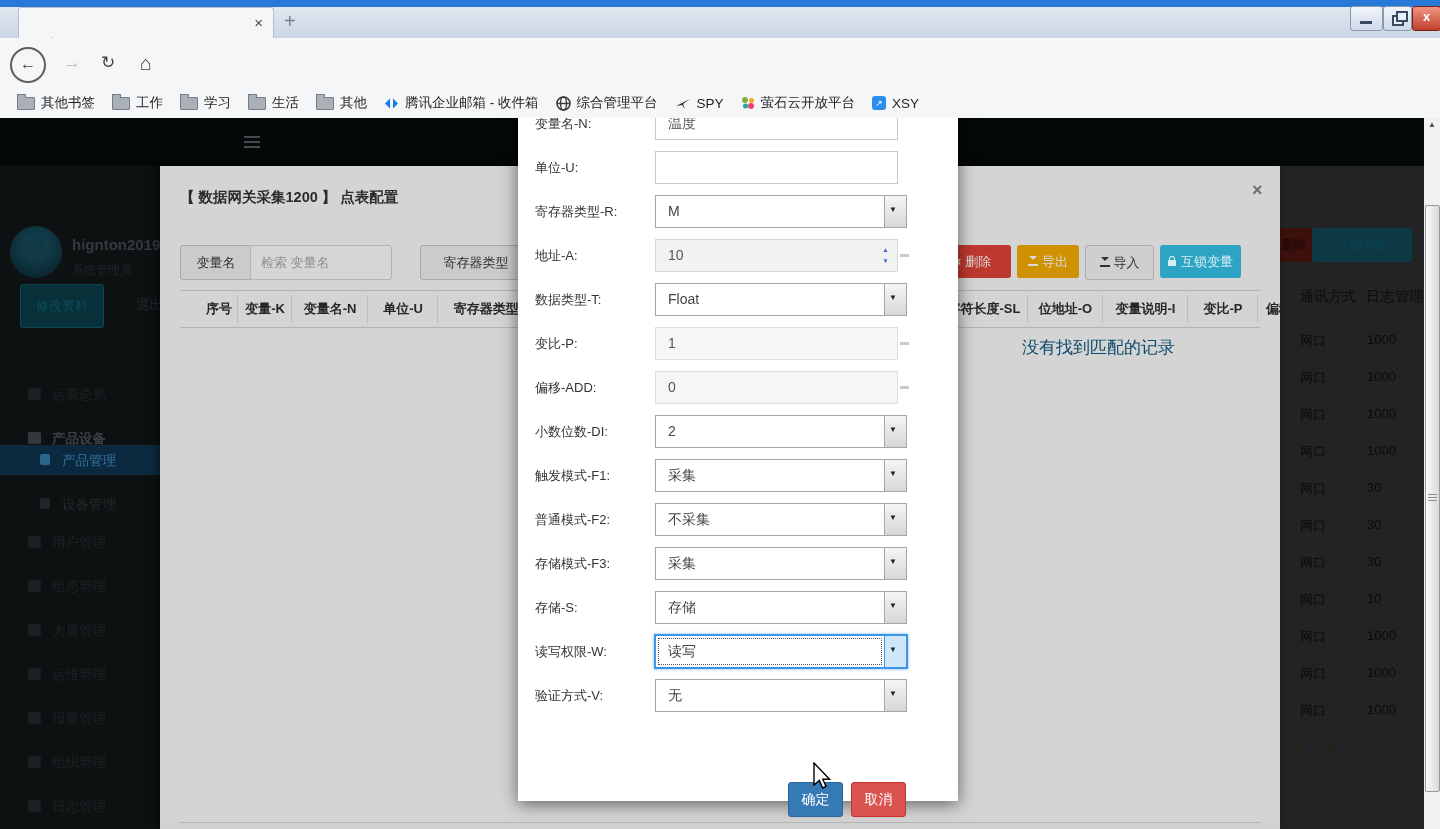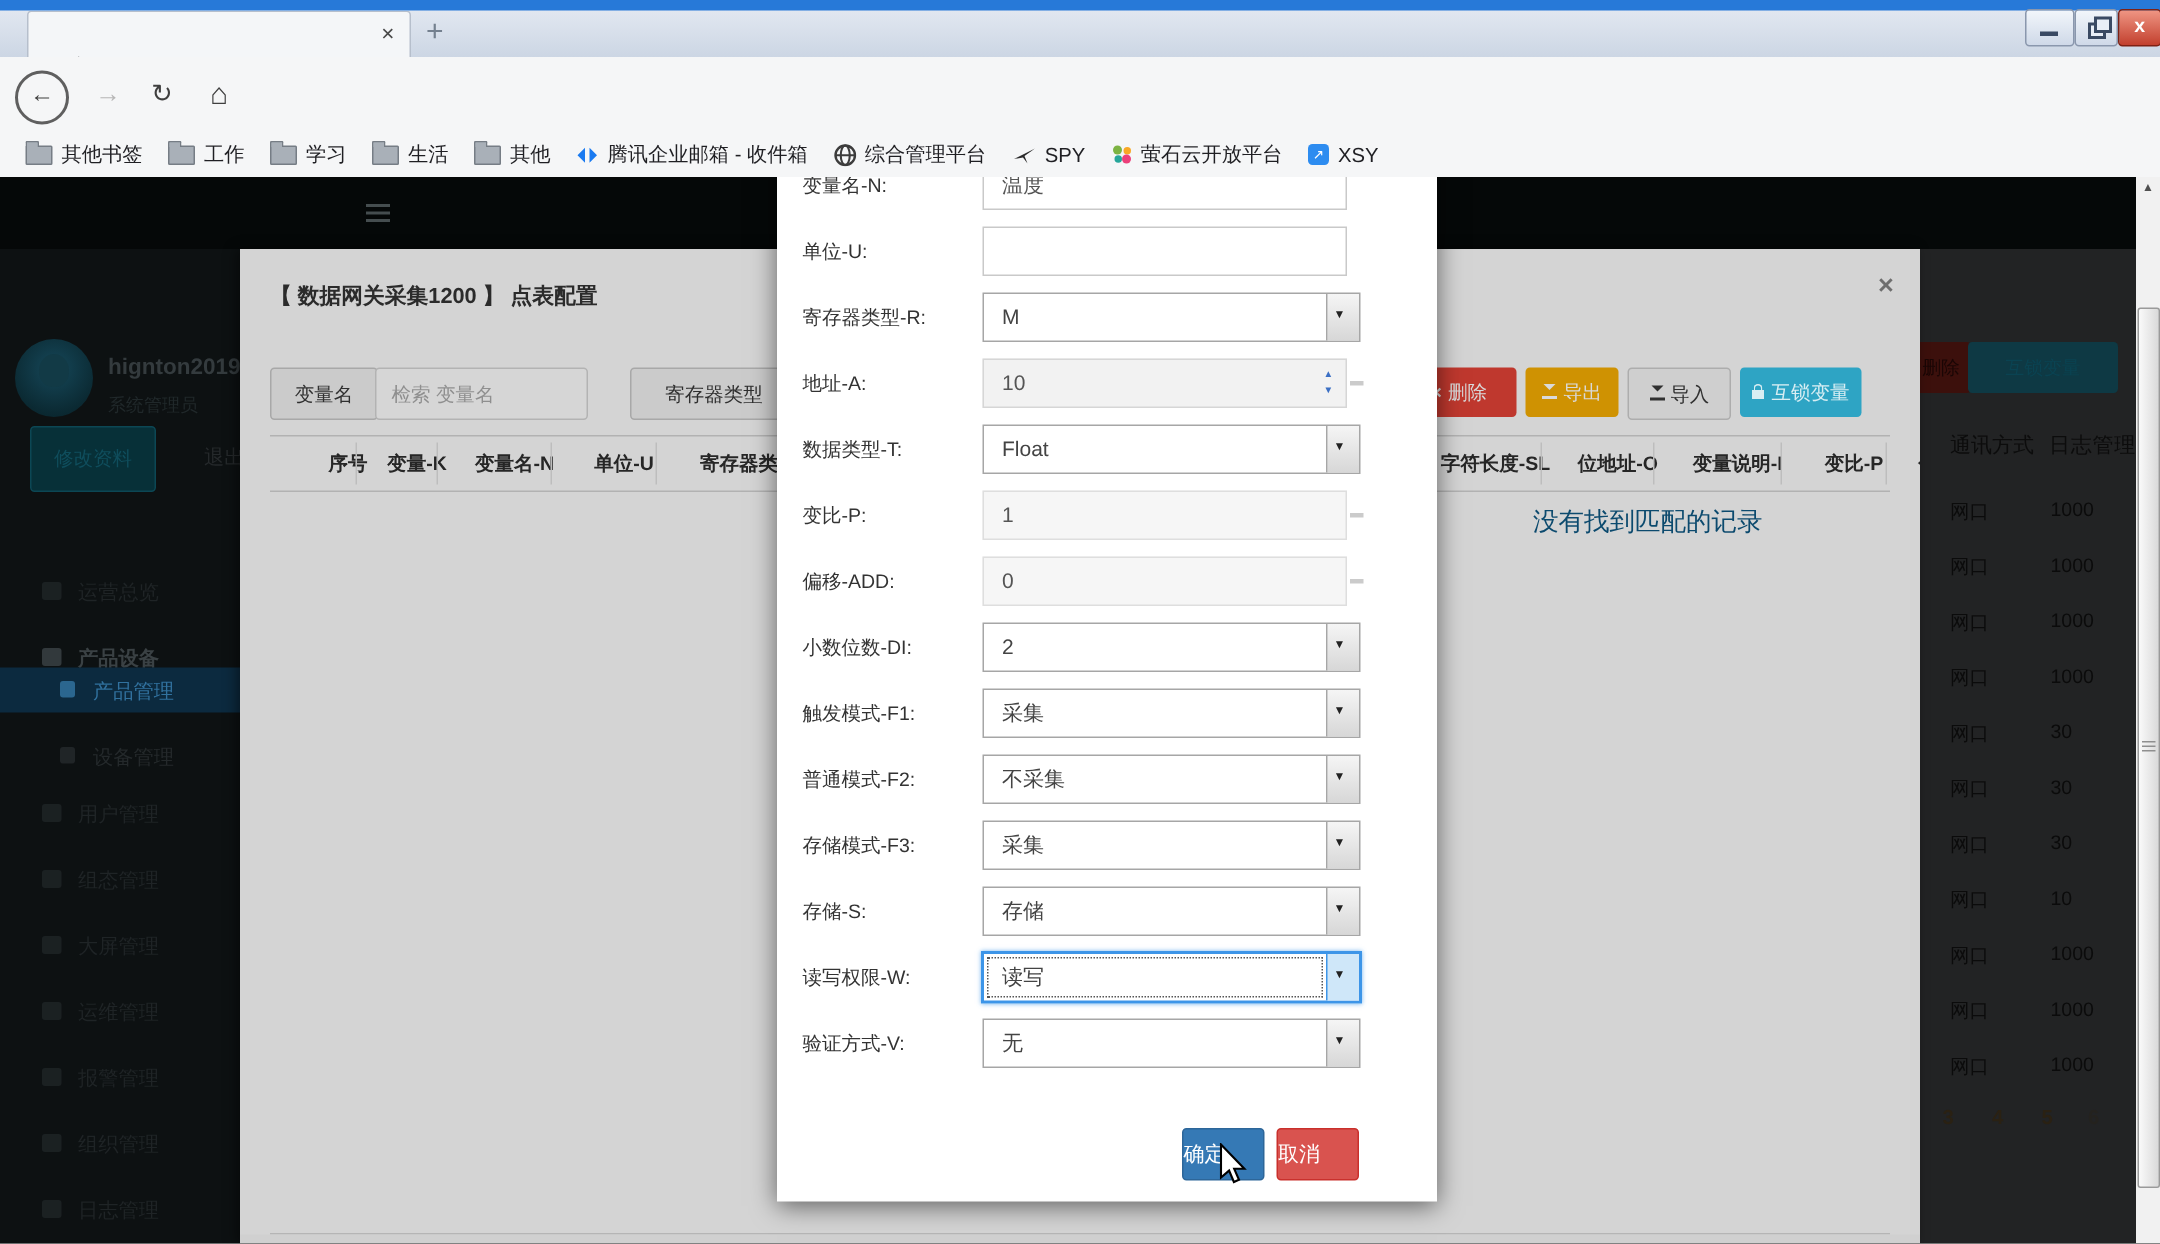--- a/index.html
+++ b/index.html
@@ -124,21 +124,21 @@
   #db-exp{left:857px;width:62px;background:#cf9202;color:#d9d9d9;}
   #db-imp{left:925px;width:67px;background:#cfcfcf;border:1px solid #adadad;color:#303030;}
   #db-lockvar{left:1000px;width:81px;background:#2ea4c4;color:#d8eef3;}
   .ic-x{font-weight:bold;margin-right:4px;}
   .ic-lock{display:inline-block;width:8px;height:6px;background:currentColor;position:relative;margin-right:5px;}
   .ic-lock::before{content:"";position:absolute;left:1px;top:-4px;width:4px;height:3px;border:1.5px solid currentColor;border-bottom:none;border-radius:3px 3px 0 0;}
   .ic-tray{display:inline-block;width:10px;height:10px;position:relative;margin-right:4px;}
   .ic-tray::before{content:"";position:absolute;left:1px;top:0;width:0;height:0;border:4px solid transparent;border-top-color:currentColor;}
   .ic-tray::after{content:"";position:absolute;left:0;bottom:0;width:10px;height:2px;background:currentColor;}
   #dlg-thead{position:absolute;left:20px;top:124px;width:1080px;height:36px;border-top:1px solid #b2b2b2;border-bottom:1px solid #b2b2b2;}
-  .th{position:absolute;top:0;height:36px;line-height:36px;text-align:center;font-size:13px;font-weight:bold;color:#262626;white-space:nowrap;margin-left:13px;}
+  .th{position:absolute;top:0;height:36px;line-height:36px;text-align:center;font-size:13px;font-weight:bold;color:#262626;white-space:nowrap;}
   .tsep{position:absolute;top:4px;width:1px;height:28px;background:#bdbdbd;}
   #dlg-empty{position:absolute;left:862px;top:170px;font-size:17px;color:#0c4a6e;}
   #dlg-botline{position:absolute;left:20px;top:656px;width:1080px;height:1px;background:#b5b5b5;}
   #dlg-botstrip{position:absolute;left:0;top:657px;width:1120px;height:6px;background:#d0d0d0;}
 
   
   #modal{position:absolute;left:518px;top:-16px;width:392px;height:699px;background:#fff;z-index:30;
     box-shadow:0 3px 16px rgba(0,0,0,.55);padding-left:48px;}
   .m-row{position:absolute;left:0;width:392px;height:44px;}
   .m-label{position:absolute;left:17px;top:0;height:44px;line-height:44px;font-size:13px;color:#333;}
@@ -148,22 +148,22 @@
   .m-select{position:absolute;left:137px;top:5px;width:250px;height:31px;border:1px solid #a6a6a6;background:#fff;}
   .m-select .val{position:absolute;left:12px;top:0;height:31px;line-height:31px;font-size:14px;color:#444;}
   .m-select .btn{position:absolute;right:0;top:0;width:21px;height:31px;border-left:1px solid #a6a6a6;
     background:linear-gradient(#f5f5f5,#d7d7d7);}
   .m-select .btn::after{content:"▼";position:absolute;left:4px;top:9px;font-size:8px;color:#222;}
   .m-select.focused{border:2px solid #3d95e8;margin:-1px;box-shadow:0 0 3px rgba(61,149,232,.7);}
   .m-select.focused .btn{background:#cfe7f9;border-left-color:#3d95e8;}
   .m-select.focused::before{content:"";position:absolute;left:2px;top:2px;right:24px;bottom:2px;border:1px dotted #555;}
   .spin{position:absolute;right:5px;top:4px;width:13px;height:24px;font-size:6.5px;color:#3b6fc4;text-align:center;line-height:11px;}
   .dash{position:absolute;left:382px;top:20px;width:9px;height:3px;background:#cbcbcb;}
-  .m-btn{position:absolute;top:650px;width:53px;height:33px;border-radius:3px;color:#fff;font-size:14px;
-    line-height:33px;}
+  .m-btn{position:absolute;top:680px;width:53px;height:33px;border-radius:3px;color:#fff;font-size:14px;
+    text-align:center;line-height:33px;}
   #m-ok{left:270px;background:#3579b5;border:1px solid #2d6699;}
   #m-cancel{left:333px;background:#d9534f;border:1px solid #c9302c;}
 
   #cursor{position:absolute;left:812px;top:644px;z-index:50;}
 </style>
 </head>
 <body>
 
 <div id="screen">
 

